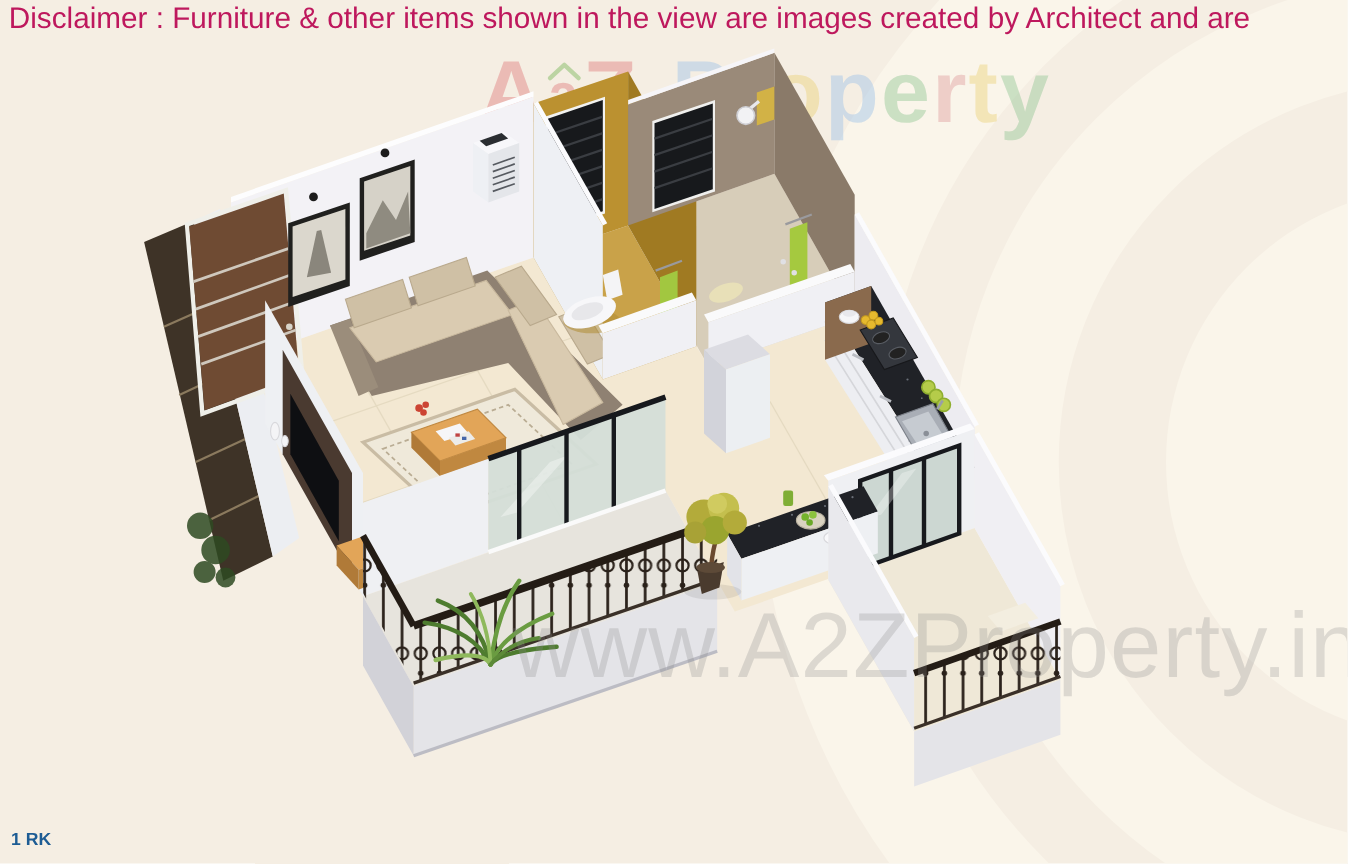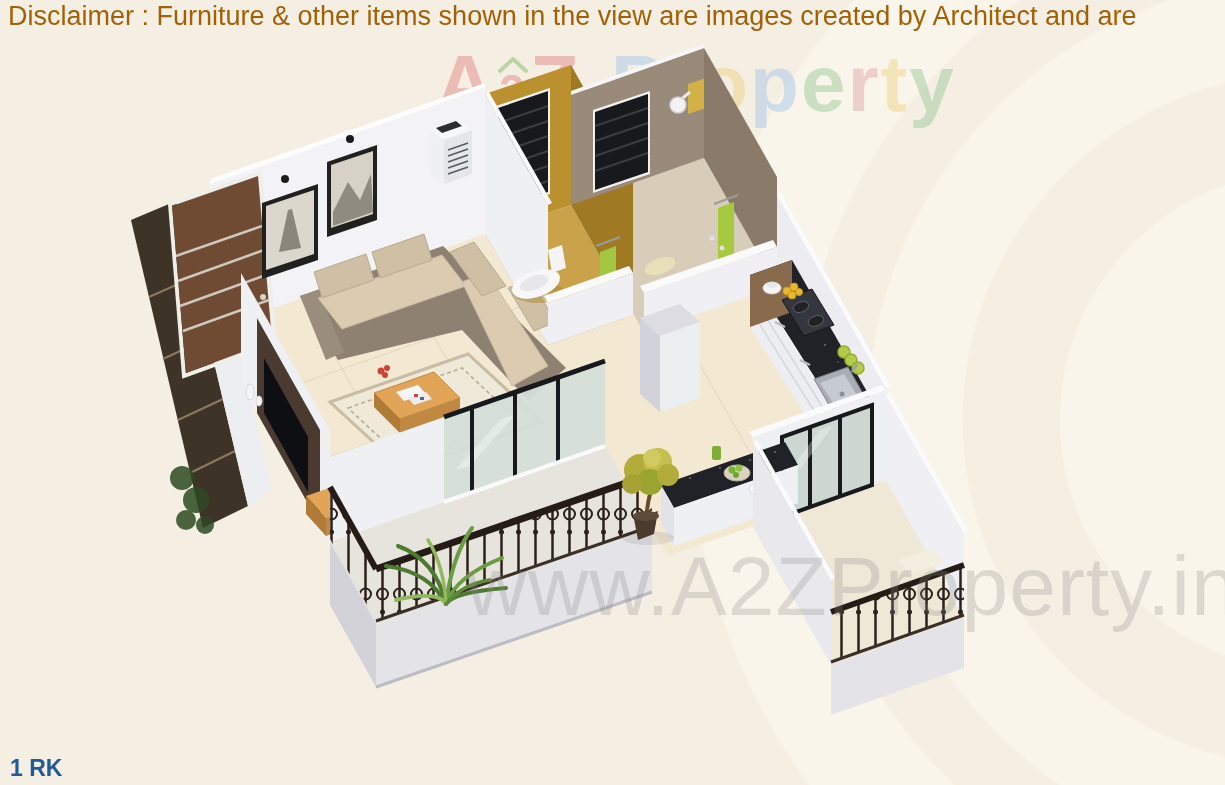--- a/index.html
+++ b/index.html
@@ -12,23 +12,23 @@
          font-family:"Liberation Sans",sans-serif;}
   .brand .ltr{display:inline-block;}
   .brand .l2wrap{position:relative;display:inline-flex;flex-direction:column;align-items:center;
                  width:34px;margin-top:24px;}
   .brand .l2wrap .roof{position:absolute;left:1px;top:-12px;}
   .brand .sm{font-size:46px;}
   .brand .gap{margin-right:30px;}
   #plan-layer{z-index:2;}
   .urlmark{position:absolute;left:466px;top:538px;z-index:4;font-size:84px;color:#8a8a8a;
            opacity:.26;white-space:nowrap;letter-spacing:1px;}
-  .disclaimer{position:absolute;left:8px;top:1px;z-index:6;font-size:27px;color:#a16207;
+  .disclaimer{position:absolute;left:8px;top:1px;z-index:6;font-size:27px;color:#be185d;
               white-space:nowrap;}
-  .unit{position:absolute;left:10px;top:755px;z-index:6;font-size:23px;font-weight:bold;
+  .unit{position:absolute;left:10px;top:755px;z-index:6;font-size:16px;font-weight:bold;
         color:#1d5c94;}
 </style>
 </head>
 <body>
 
 <div class="stage">
 
   <svg id="bg-layer" width="1225" height="785" viewBox="0 0 1225 785">
     <rect x="0" y="0" width="1225" height="785" fill="#f5eee3"></rect>
     <g>

